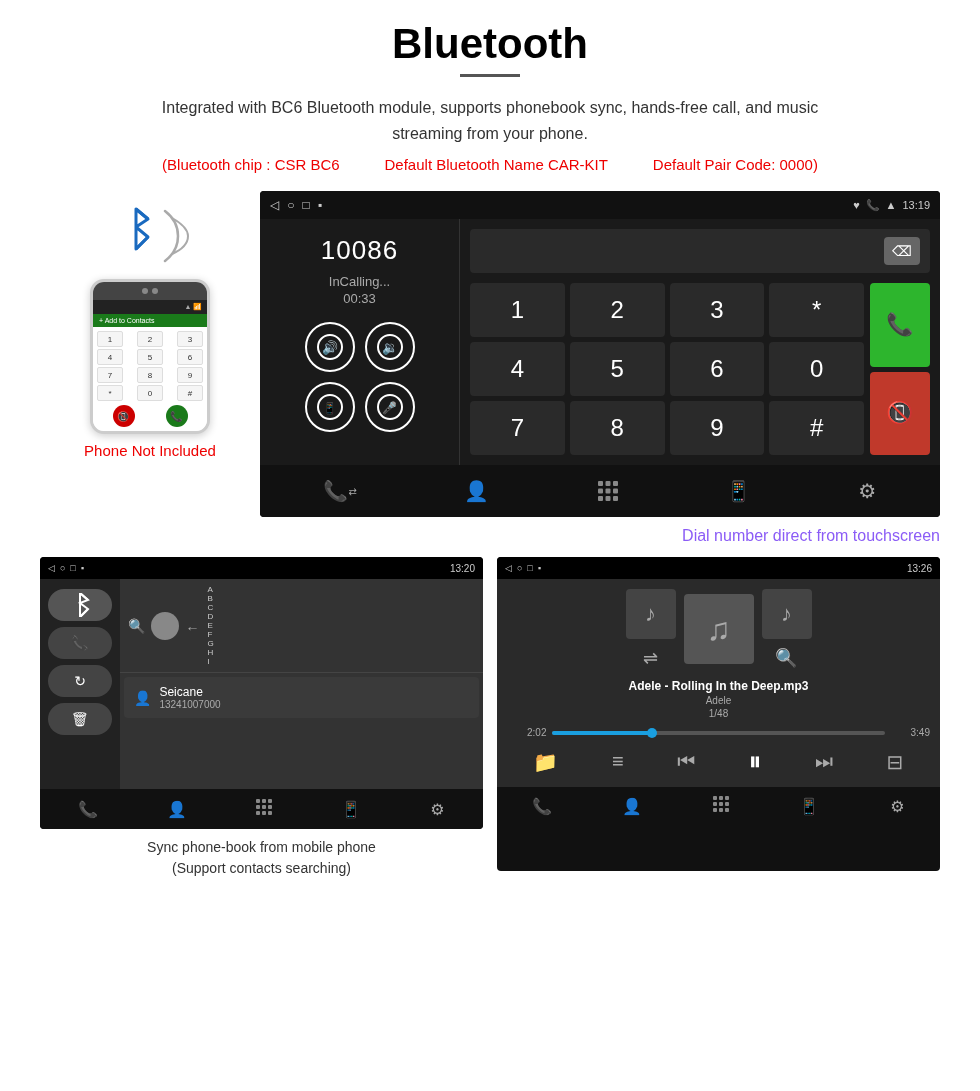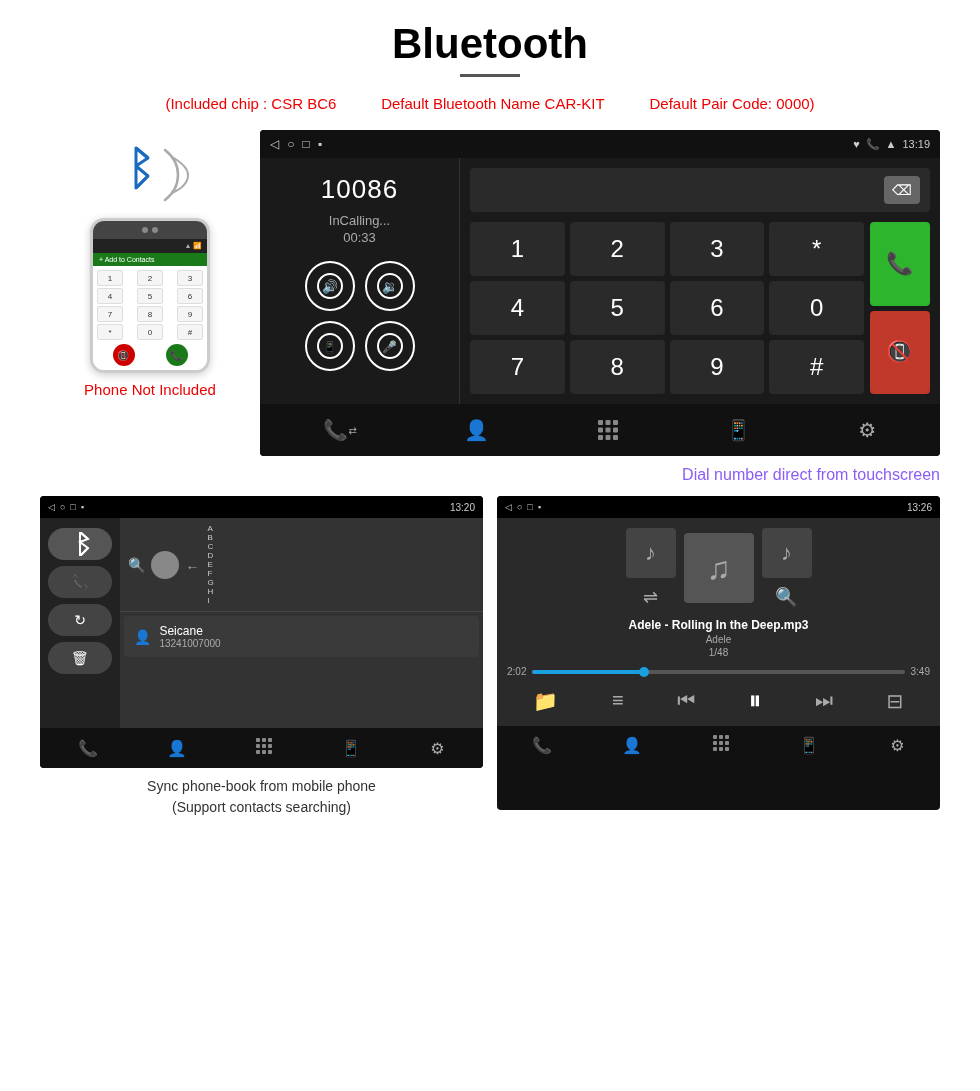--- a/index.html
+++ b/index.html
@@ -472,21 +472,21 @@
     .music-artist { color: #aaa; font-size: 10px; text-align: center; margin-bottom: 2px; }
     .music-count { color: #aaa; font-size: 10px; text-align: center; margin-bottom: 8px; }
 
     .music-progress-row {
       width: 100%;
       display: flex;
       align-items: center;
       gap: 6px;
       margin-bottom: 8px;
     }
-    .music-time-label { color: #aaa; font-size: 10px; }
+    .music-time-label { color: #aaa; font-size: 10px; margin-left: 20px; }
     .music-progress-bar {
       flex: 1;
       height: 4px;
       background: #555;
       border-radius: 2px;
       position: relative;
     }
     .music-progress-fill {
       height: 100%;
       background: #1a9fe0;
@@ -522,22 +522,23 @@
     }
     .music-bottom-icon { color: #aaa; font-size: 16px; }
   </style>
 </head>
 <body>
 
 <div class="page-container">
 
   <h1 class="page-title">Bluetooth</h1>
   <div class="title-underline"></div>
+  <p class="description">Integrated with BC6 Bluetooth module, supports phonebook sync, hands-free call, and music streaming from your phone.</p>
   <div class="specs-line">
-    <span>(Included chip : CSR BC6</span>
+    <span>(Bluetooth chip : CSR BC6</span>
     &nbsp;&nbsp;&nbsp;
     <span>Default Bluetooth Name CAR-KIT</span>
     &nbsp;&nbsp;&nbsp;
     <span>Default Pair Code: 0000)</span>
   </div>
 
   <div class="main-screenshot-row">
 
     <div class="phone-graphic">
 

